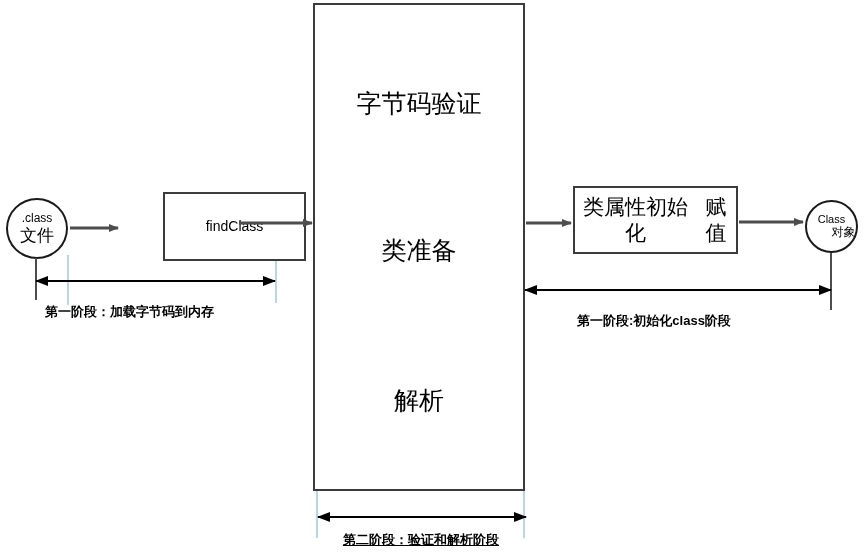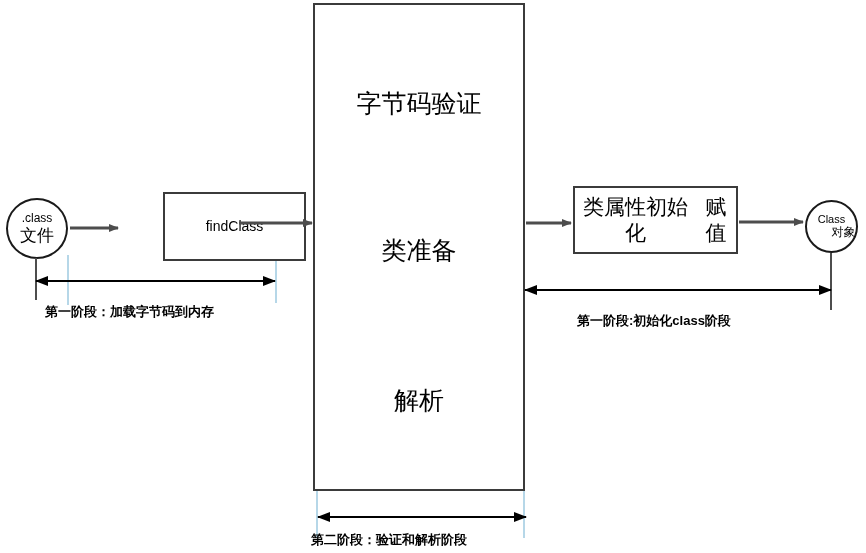--- a/index.html
+++ b/index.html
@@ -149,15 +149,15 @@
 
     <line x1="36" y1="281" x2="275" y2="281" stroke="#000000" stroke-width="2" marker-start="url(#ah-black-start)" marker-end="url(#ah-black-end)"></line>
 
     <line x1="525" y1="290" x2="831" y2="290" stroke="#000000" stroke-width="2" marker-start="url(#ah-black-start)" marker-end="url(#ah-black-end)"></line>
 
     <line x1="318" y1="517" x2="526" y2="517" stroke="#000000" stroke-width="2" marker-start="url(#ah-black-start)" marker-end="url(#ah-black-end)"></line>
   </svg>
 
   <div class="phase-label" style="left:45px; top:305px;">第一阶段：加载字节码到内存</div>
   <div class="phase-label" style="left:577px; top:314px;">第一阶段:初始化class阶段</div>
-  <div class="phase-label" style="left:311px; top:533px;">第二阶段：验证和解析阶段</div>
+  <div class="phase-label" style="left:343px; top:533px;text-decoration:underline;">第二阶段：验证和解析阶段</div>
 
 </div>
 
 </body></html>

